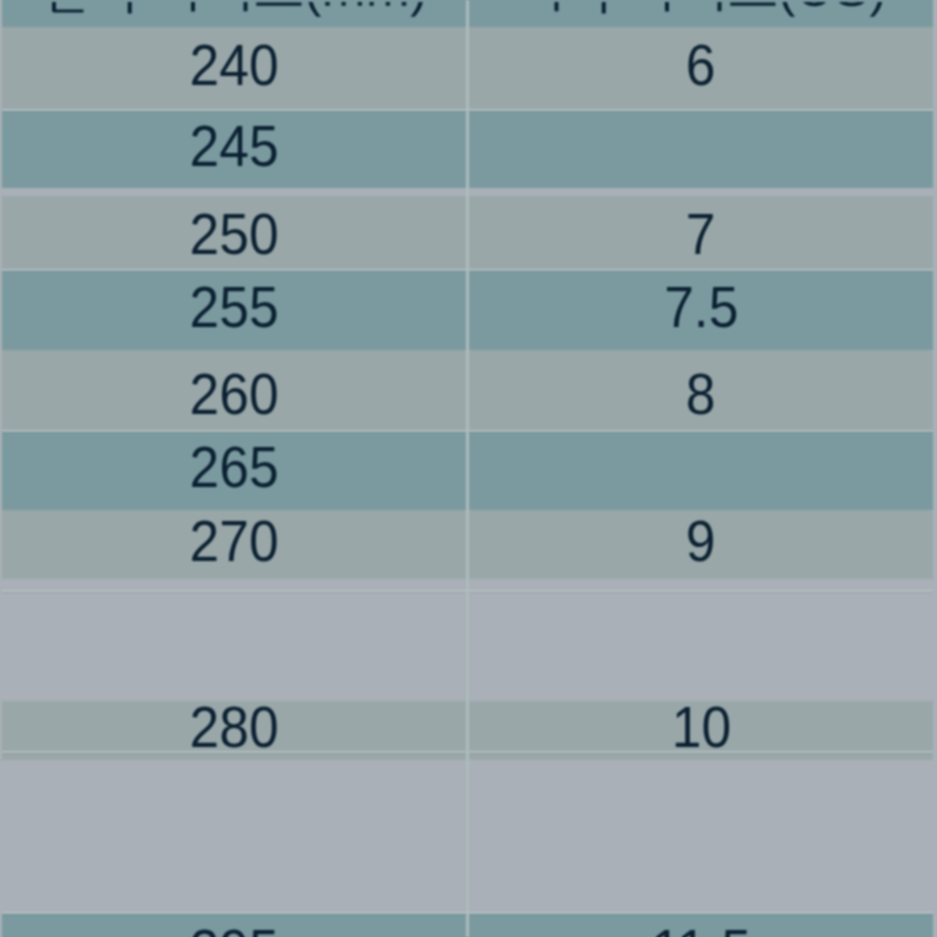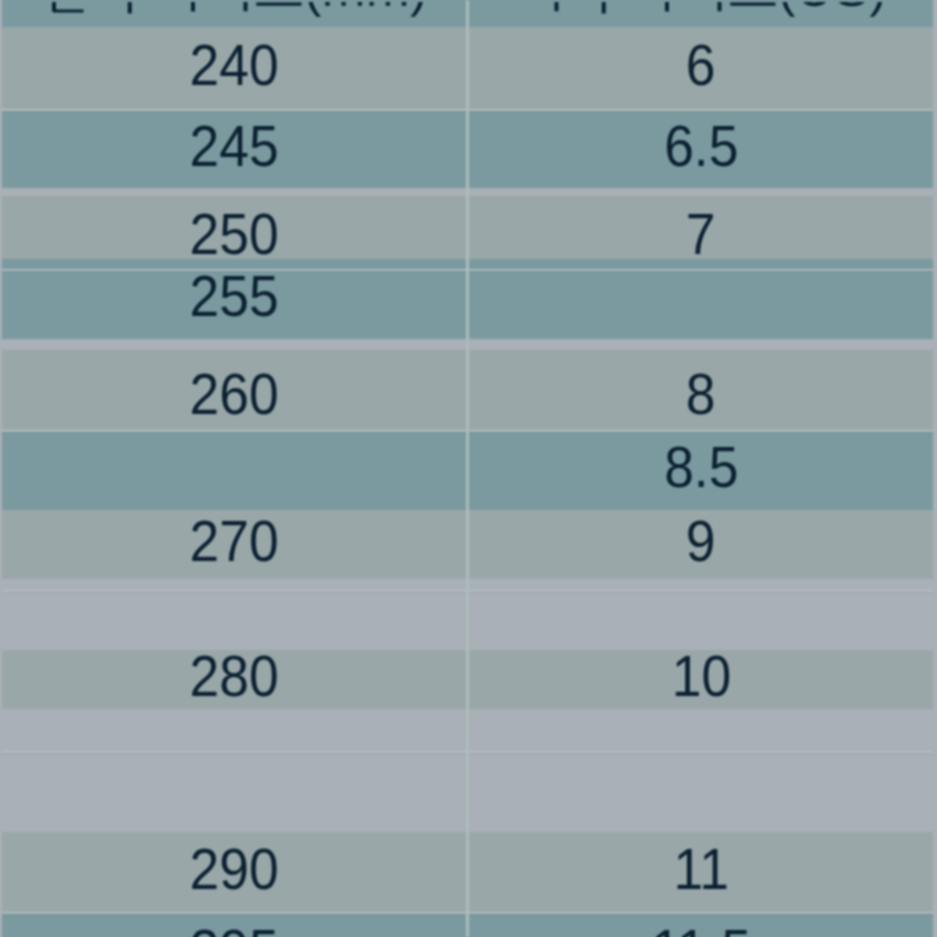--- a/index.html
+++ b/index.html
@@ -39,72 +39,64 @@
             <span class="num">240</span>
           </div>
           <div class="cell cR">
             <span class="num">6</span>
           </div>
         </div>
         <div class="row dark" style="top:110.5px;height:77.9px">
           <div class="cell cL">
             <span class="num">245</span>
           </div>
-          <div class="cell cR">
-            <span class="num">6.5</span>
-          </div>
         </div>
         <div class="row light" style="top:196px;height:81.6px">
           <div class="cell cL">
             <span class="num">250</span>
           </div>
           <div class="cell cR">
             <span class="num">7</span>
           </div>
         </div>
-        <div class="row dark" style="top:259px;height:79.5px">
+        <div class="row dark" style="top:270px;height:79.5px">
           <div class="cell cL">
             <span class="num">255</span>
+          </div>
+          <div class="cell cR">
+            <span class="num">7.5</span>
           </div>
         </div>
         <div class="row light" style="top:349.5px;height:95px">
           <div class="cell cL">
             <span class="num">260</span>
           </div>
           <div class="cell cR">
             <span class="num">8</span>
           </div>
         </div>
         <div class="row dark" style="top:431px;height:79px">
-          <div class="cell cR">
-            <span class="num">8.5</span>
+          <div class="cell cL">
+            <span class="num">265</span>
           </div>
         </div>
         <div class="row light" style="top:510px;height:69px">
           <div class="cell cL">
             <span class="num">270</span>
           </div>
           <div class="cell cR">
             <span class="num">9</span>
           </div>
         </div>
-        <div class="row light" style="top:650px;height:59px">
+        <div class="row light" style="top:701px;height:59px">
           <div class="cell cL">
             <span class="num">280</span>
           </div>
           <div class="cell cR">
             <span class="num">10</span>
-          </div>
-        </div>
-        <div class="row light" style="top:832px;height:81px">
-          <div class="cell cL">
-            <span class="num">290</span>
-          </div>
-          <div class="cell cR">
-            <span class="num">11</span>
           </div>
         </div>
         <div class="row dark" style="top:913px;height:80.4px">
           <div class="cell cL">
             <span class="num">295</span>
           </div>
           <div class="cell cR">
             <span class="num">11.5</span>
           </div>
         </div>

